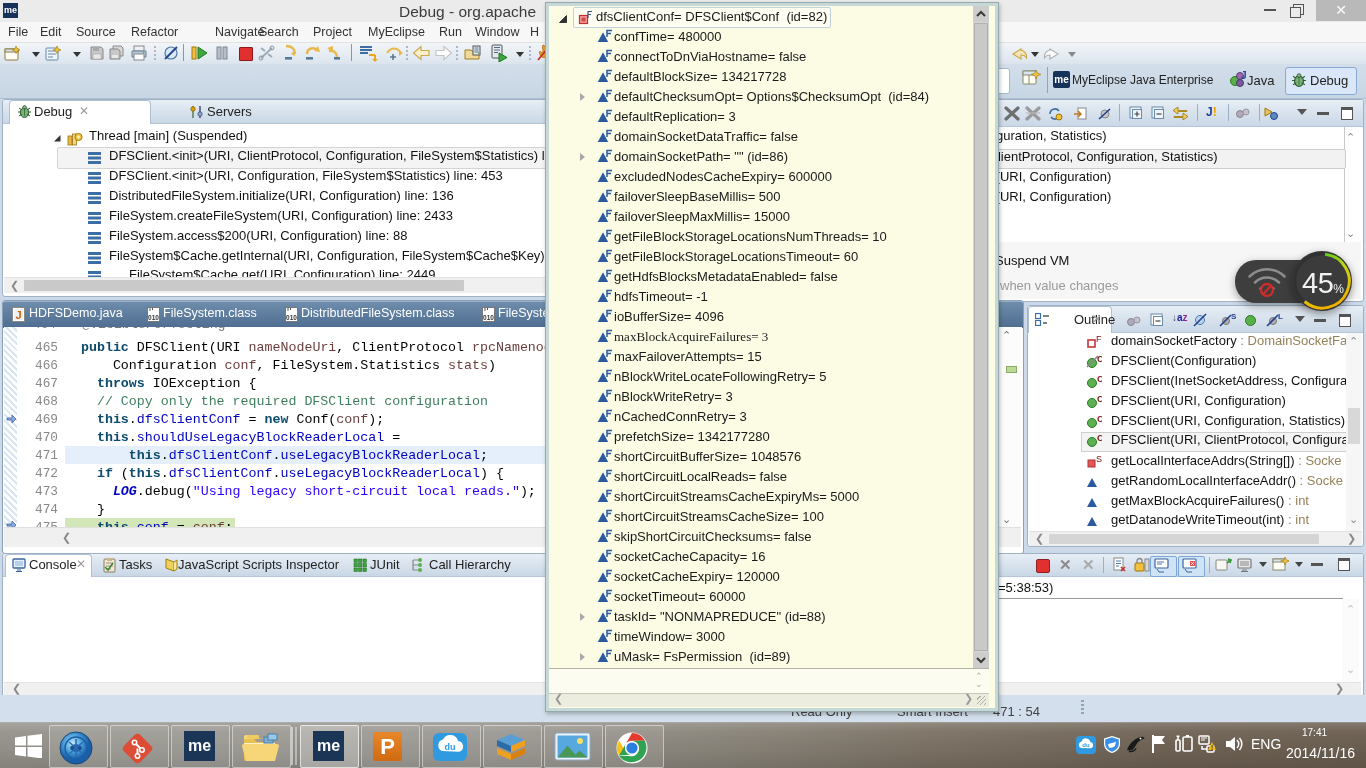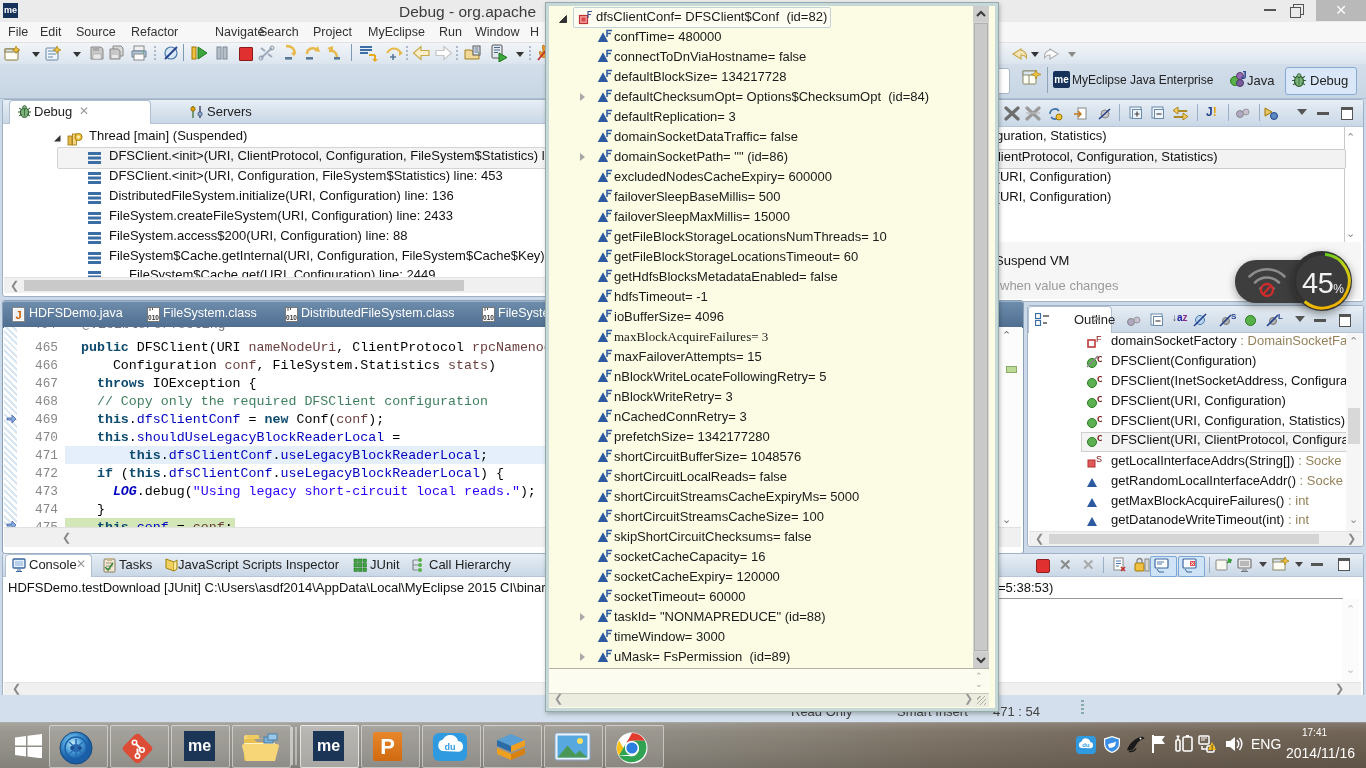--- a/index.html
+++ b/index.html
@@ -631,21 +631,20 @@
   <svg class="abs" style="left:1269px;top:2px;" width="17" height="17">
         <rect x="1" y="3" width="12" height="11" fill="#fdfdf4" stroke="#8a8a6a"></rect>
         <rect x="1" y="3" width="12" height="3" fill="#d8e4f0" stroke="#8a8a6a"></rect>
         <path d="M13 1l1.5 3L18 5l-3.5 1L13 9l-1-3-3.5-1L12 4z" fill="#f0c040" stroke="#a07800" stroke-width=".6"></path>
       </svg>
   <div class="abs" style="left:1292px;top:8px;width:0;height:0;border-left:4px solid transparent;border-right:4px solid transparent;border-top:5px solid #444;"></div>
   <div class="abs" style="left:1308px;top:9px;width:12px;height:3px;background:#555;"></div>
   <div class="abs" style="left:1335px;top:4px;width:10px;height:9px;border:1.5px solid #555;border-top-width:3px;background:#fff;"></div>
  </div>
 
- <div class="trow" style="left:5px;top:26px;">HDFSDemo.testDownload [JUnit] C:\Users\asdf2014\AppData\Local\MyEclipse 2015 CI\binar</div>
  <div class="trow" style="left:995px;top:26px;">=5:38:53)</div>
  <div class="abs" style="left:995px;top:44px;width:345px;height:1px;background:#999;"></div>
  <div class="abs" style="left:1339px;top:45px;width:17px;height:83px;background:#fbfbfb;">
       <div class="chev" style="left:4px;top:4px;color:#c0c0c0;">⌃</div>
       <div class="chev" style="left:4px;top:64px;color:#c0c0c0;">⌄</div>
     </div>
  <div class="scrollh" style="left:1px;top:128px;width:1357px;height:13px;border-top:1px solid #e4e4e4;">
       <div class="chev" style="left:8px;top:-1px;">❮</div>
       <div class="chev" style="left:1331px;top:-1px;">❯</div>
     </div>

